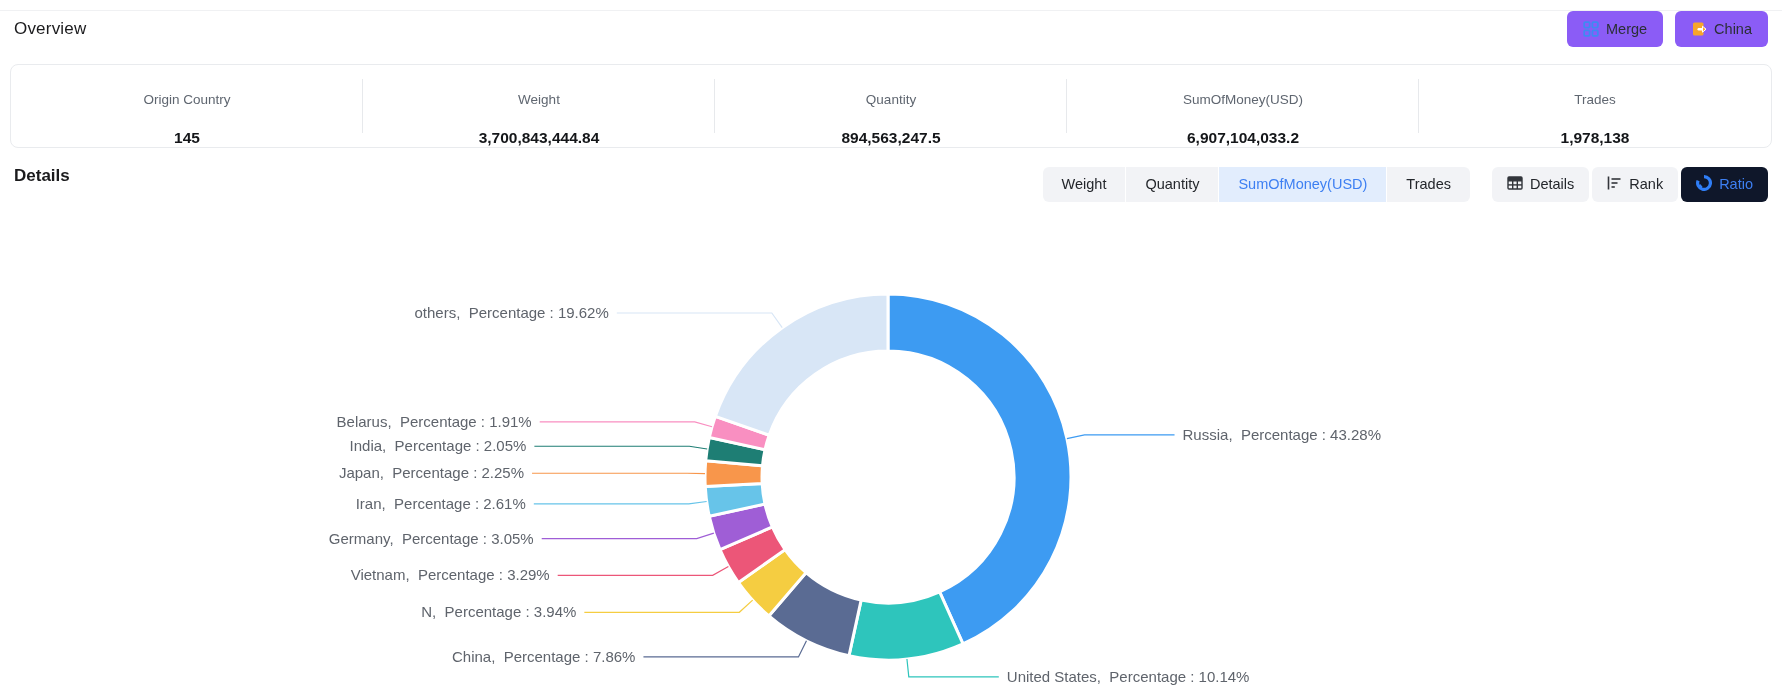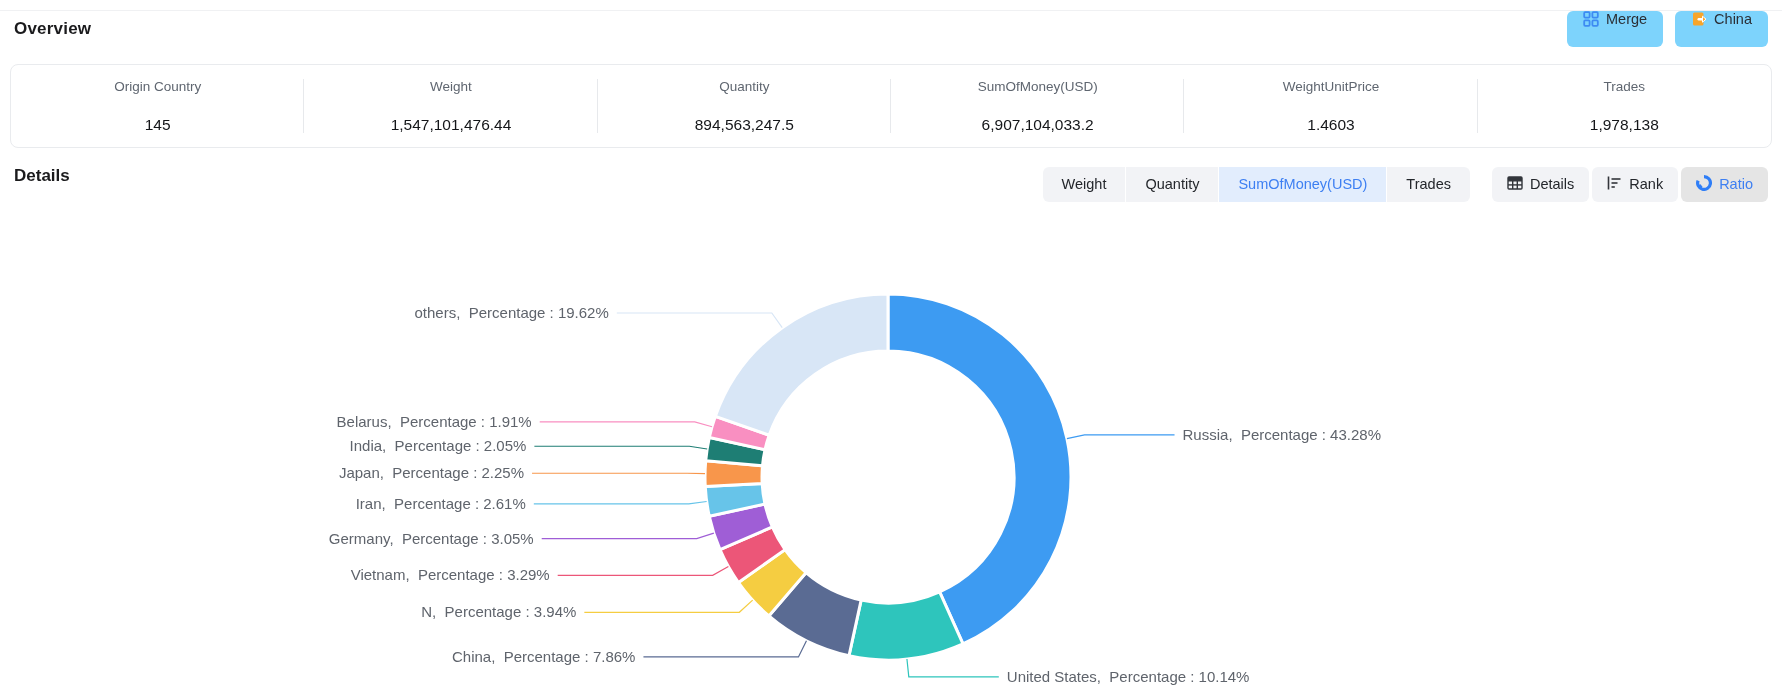--- a/index.html
+++ b/index.html
@@ -4,51 +4,51 @@
 <style>
   * { margin:0; padding:0; box-sizing:border-box; }
   html,body { background:#fff; }
   body { font-family:"Liberation Sans", sans-serif; color:#1f2329; }
   .page { position:relative; width:1782px; height:688px; background:#fff; overflow:hidden; }
   .hairline { position:absolute; top:10px; left:0; width:100%; border-top:1px solid #f0f1f3; }
 
   
   .header-row { position:relative; display:flex; align-items:center; justify-content:space-between;
                 padding:10px 14px 0 14px; height:48px; }
-  .page-title { font-size:17px; font-weight:700; color:#1b1b1d; letter-spacing:.2px; }
+  .page-title { font-size:17px; font-weight:400; color:#1b1b1d; letter-spacing:.2px; }
   .header-actions { display:flex; gap:12px; }
-  .soft-btn { display:flex; align-items:flex-start; gap:7px; height:36px; padding:0 16px;
-              background:#7dd3fc; border:none; border-radius:6px; font-size:14.5px; color:#2b2f36;
+  .soft-btn { display:flex; align-items:center; gap:7px; height:36px; padding:0 16px;
+              background:#8b5cf6; border:none; border-radius:6px; font-size:14.5px; color:#2b2f36;
               font-family:inherit; cursor:pointer; }
   .soft-btn svg { display:block; }
 
   
   .stats-card { display:flex; margin:16px 10px 0 10px; height:84px;
                 border:1px solid #e9ebee; border-radius:8px; background:#fff; }
-  .stat-col { flex:1; display:flex; flex-direction:column; align-items:center; justify-content:center;
+  .stat-col { flex:1; display:flex; flex-direction:column; align-items:center; justify-content:flex-end;
               gap:22px; position:relative; }
   .stat-col:not(:last-child)::after { content:""; position:absolute; right:0; top:14px; bottom:14px;
               border-right:1px solid #e7e9ec; }
   .stat-label { font-size:13.5px; color:#5f6670; }
-  .stat-value { font-size:15.5px; font-weight:400; color:#141619; }
+  .stat-value { font-size:15.5px; font-weight:700; color:#141619; }
 
   
   .details-row { display:flex; justify-content:space-between; margin:18px 14px 0 14px; height:36px; }
   .section-title { font-size:17px; font-weight:700; color:#1b1b1d; }
   .controls { display:flex; align-items:center; gap:22px; }
   .seg-group { display:flex; gap:1px; }
   .seg-tab { height:35px; display:flex; align-items:center; padding:0 19px; background:#f2f3f6;
              font-size:14.5px; color:#23262b; border:none; font-family:inherit; cursor:pointer; }
   .seg-group .seg-tab:first-child { border-radius:6px 0 0 6px; }
   .seg-group .seg-tab:last-child { border-radius:0 6px 6px 0; }
   .seg-tab.active { background:#e2edfd; color:#3d7ff2; }
   .view-group { display:flex; gap:3px; }
   .view-btn { height:35px; display:flex; align-items:center; gap:7px; padding:0 15px; background:#f2f3f6;
               font-size:14.5px; color:#23262b; border:none; border-radius:6px; font-family:inherit; cursor:pointer; }
-  .view-btn.active { background:#e5e5e5; color:#3d7ff2; }
+  .view-btn.active { background:#0f172a; color:#3d7ff2; }
 
   .chart-wrap { width:1782px; height:490px; }
   svg.chart { display:block; }
   svg.chart text { font-family:"Liberation Sans", sans-serif; white-space:pre; }
 </style>
 </head>
 <body>
 
 <div class="page">
   <div class="hairline"></div>
@@ -82,33 +82,29 @@
     </div>
   </div>
 
   <div class="stats-card">
     <div class="stat-col">
       <div class="stat-label">Origin Country</div>
       <div class="stat-value">145</div>
     </div>
     <div class="stat-col">
       <div class="stat-label">Weight</div>
-      <div class="stat-value">1,547,101,476.44</div>
+      <div class="stat-value">3,700,843,444.84</div>
     </div>
     <div class="stat-col">
       <div class="stat-label">Quantity</div>
       <div class="stat-value">894,563,247.5</div>
     </div>
     <div class="stat-col">
       <div class="stat-label">SumOfMoney(USD)</div>
       <div class="stat-value">6,907,104,033.2</div>
-    </div>
-    <div class="stat-col">
-      <div class="stat-label">WeightUnitPrice</div>
-      <div class="stat-value">1.4603</div>
     </div>
     <div class="stat-col">
       <div class="stat-label">Trades</div>
       <div class="stat-value">1,978,138</div>
     </div>
   </div>
 
   <div class="details-row">
     <div class="section-title">Details</div>
     <div class="controls">

